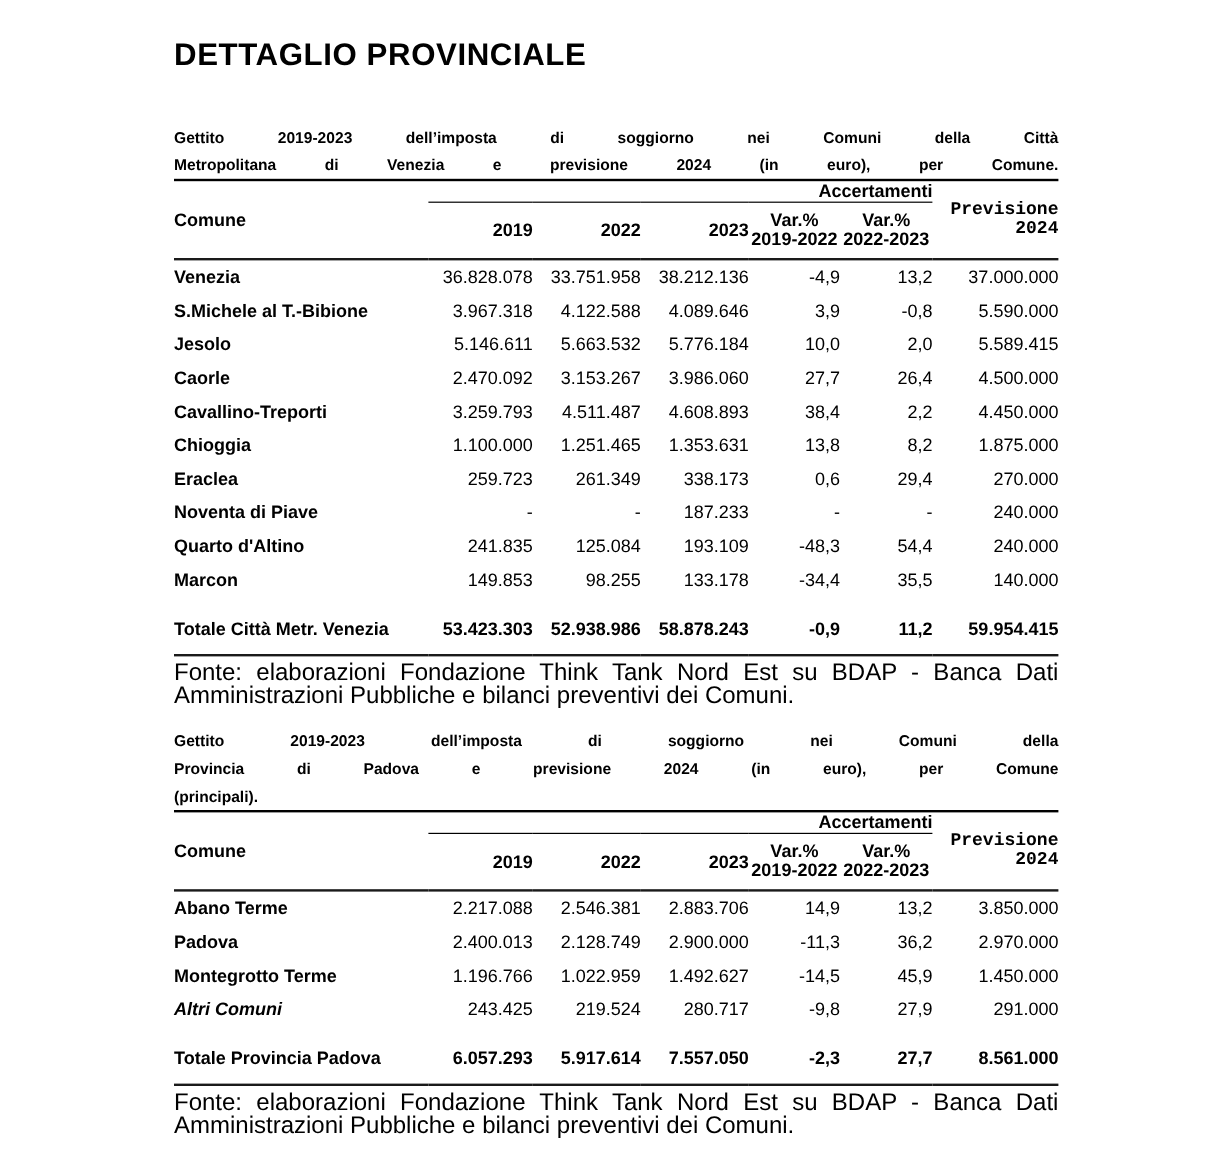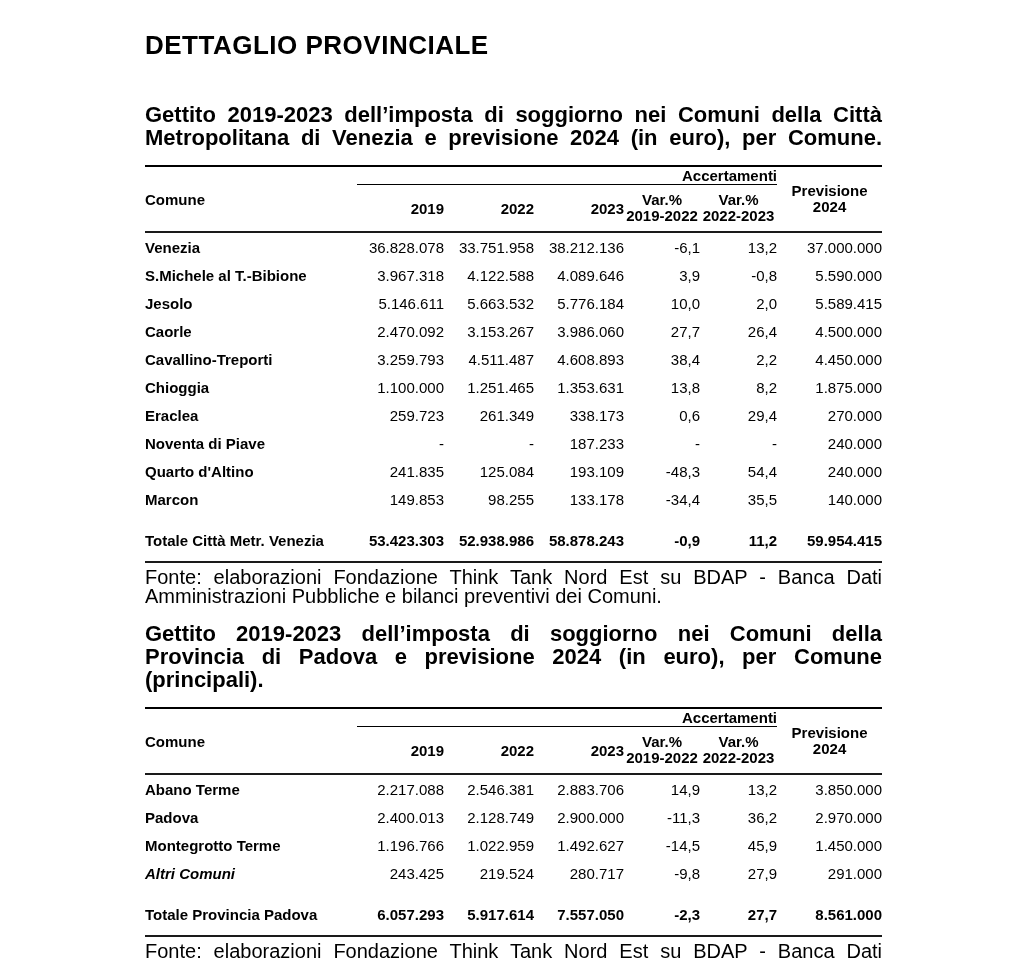--- a/index.html
+++ b/index.html
@@ -19,25 +19,25 @@
   .doc-title {
     margin:30px 0 0 0;
     font-size:26px;
     line-height:31px;
     font-weight:bold;
     letter-spacing:0.5px;
     white-space:nowrap;
   }
   .table-heading {
     margin:42px 0 0 0;
-    font-size:22px;
+    font-size:13px;
     line-height:23px;
     font-weight:bold;
     border-bottom:2px solid #000;
-    padding-bottom:16px;
+    padding-bottom:0;
   }
   .table-heading.second { margin-top:16px; }
   .jline { text-align:justify; text-align-last:justify; }
   .jline.left-last { text-align-last:left; }
 
   table.data-table {
     width:737px;
     border-collapse:collapse;
     table-layout:fixed;
     font-size:15px;
@@ -63,24 +63,25 @@
     border-bottom:2.5px solid #1a1a1a;
   }
   .th-var {
     text-align:center;
     vertical-align:middle;
     height:46px;
     line-height:16px;
     border-bottom:2.5px solid #1a1a1a;
   }
   .th-prev {
-    text-align:center;
+    text-align:right;
     vertical-align:middle;
     line-height:16px;
     border-bottom:2.5px solid #1a1a1a;
+    font-family:Liberation Mono, monospace;
   }
 
   tbody td {
     height:28px;
     vertical-align:middle;
     text-align:right;
     white-space:nowrap;
   }
   tbody td.comune-cell { text-align:left;font-weight:bold; }
   tbody tr.italic-row td.comune-cell { font-style:italic; }
@@ -144,21 +145,21 @@
             <span>2022-2023</span>
           </th>
         </tr>
       </thead>
       <tbody>
         <tr>
           <td class="comune-cell">Venezia</td>
           <td>36.828.078</td>
           <td>33.751.958</td>
           <td>38.212.136</td>
-          <td>-6,1</td>
+          <td>-4,9</td>
           <td>13,2</td>
           <td>37.000.000</td>
         </tr>
         <tr>
           <td class="comune-cell">S.Michele al T.-Bibione</td>
           <td>3.967.318</td>
           <td>4.122.588</td>
           <td>4.089.646</td>
           <td>3,9</td>
           <td>-0,8</td>

